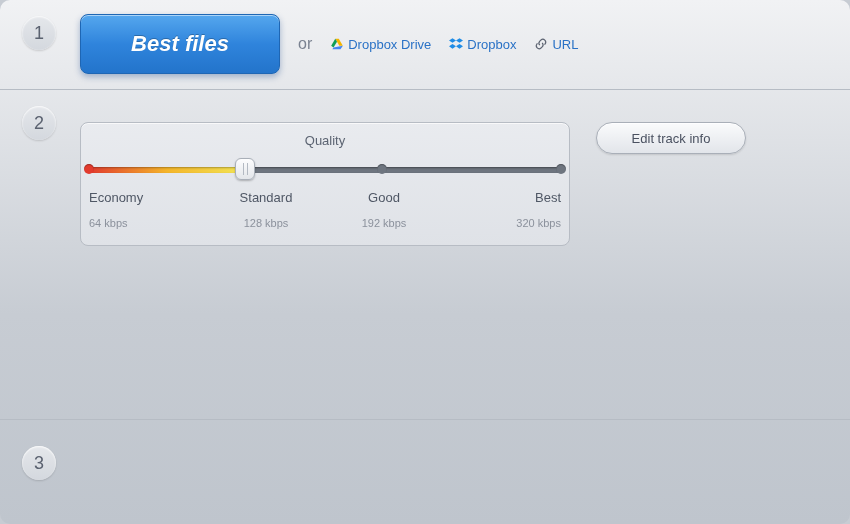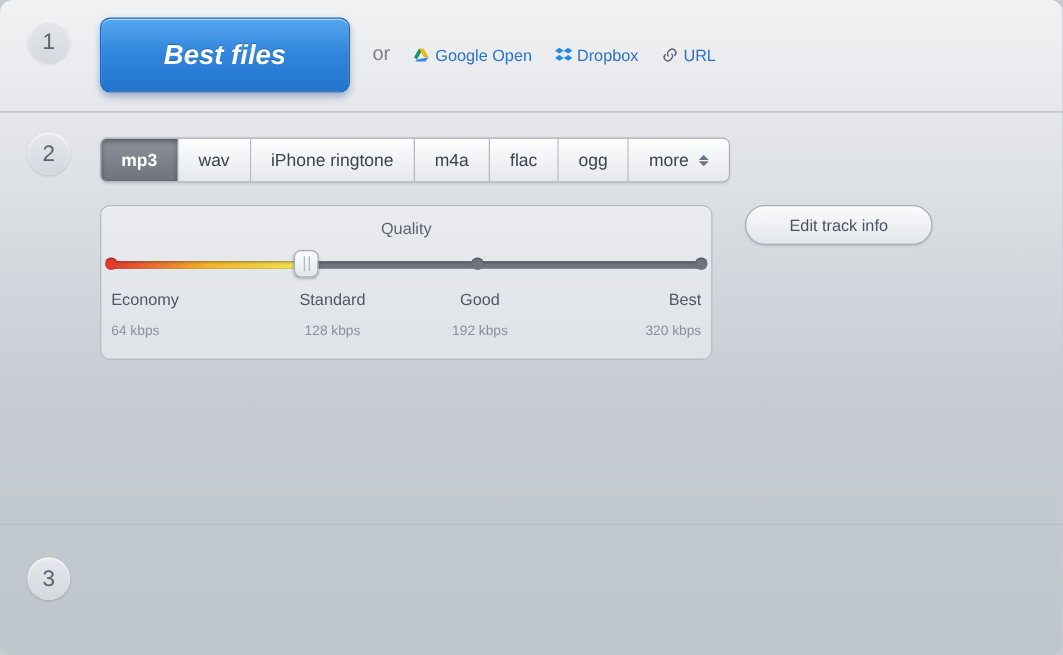--- a/index.html
+++ b/index.html
@@ -152,21 +152,21 @@
       <span class="or">or</span>
 
       <span class="link">
         <span class="ic">
           <svg viewBox="0 0 24 24" width="14" height="14">
               <polygon points="9,3 15,3 22,15 16,15" fill="#f4b400"></polygon>
               <polygon points="2,15 9,3 12,8 6,18" fill="#0f9d58"></polygon>
               <polygon points="6,18 22,15 18,21 4,21" fill="#4285f4"></polygon>
             </svg>
         </span>
-        <span>Google Open</span>
+        <span>Dropbox Drive</span>
       </span>
 
       <span class="link">
         <span class="ic">
           <svg viewBox="0 0 24 24" width="14" height="14">
               <path fill="#1f8ce6" d="M6 2l6 4-6 4-6-4 6-4zm12 0l6 4-6 4-6-4 6-4zM6 12l6 4-6 4-6-4 6-4zm12 0l6 4-6 4-6-4 6-4z"></path>
             </svg>
         </span>
         <span>Dropbox</span>
       </span>
@@ -178,32 +178,20 @@
             </svg>
         </span>
         <span>URL</span>
       </span>
     </div>
   </div>
 
   <div class="section two">
     <div class="step-badge">2</div>
 
-    <div class="formats">
-      <div class="fmt sel">mp3</div>
-      <div class="fmt">wav</div>
-      <div class="fmt">iPhone ringtone</div>
-      <div class="fmt">m4a</div>
-      <div class="fmt">flac</div>
-      <div class="fmt">ogg</div>
-      <div class="fmt">
-        <span>more</span>
-        <span class="chev"></span>
-      </div>
-    </div>
 
     <div class="two-cols">
       <div class="quality-panel">
         <div class="q-title">Quality</div>
 
         <div class="slider">
           <div class="track-grey"></div>
           <div class="track-color" style="width:33%"></div>
           <div class="node start" style="left:0%"></div>
           <div class="node" style="left:62%"></div>

